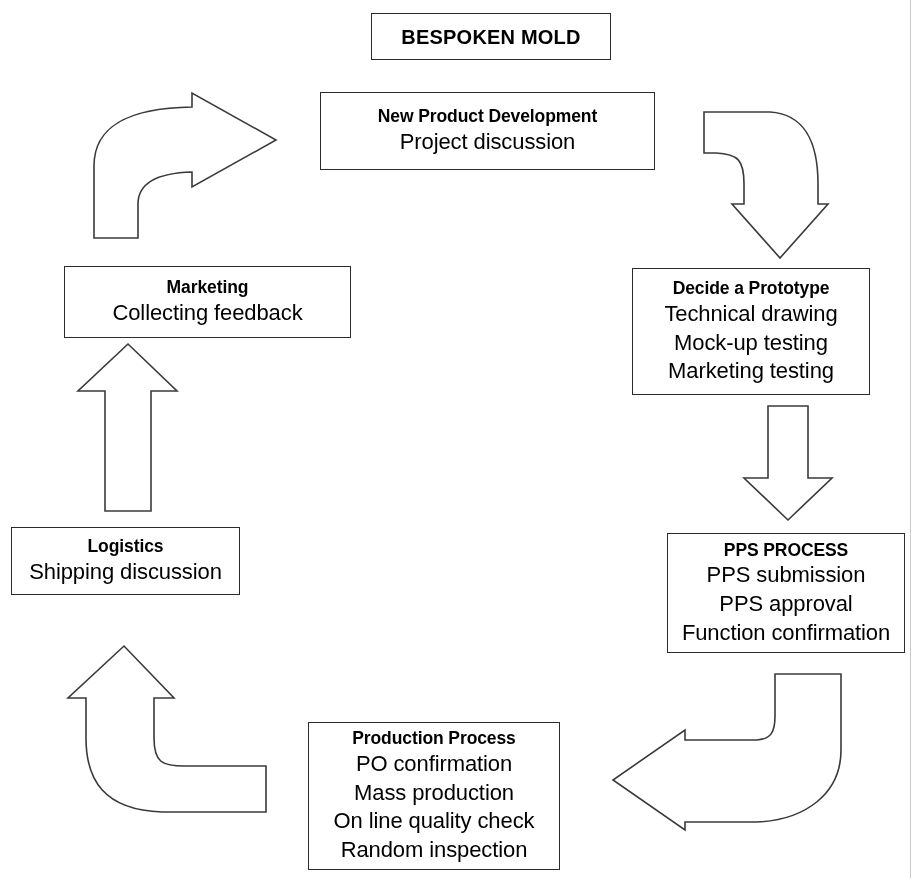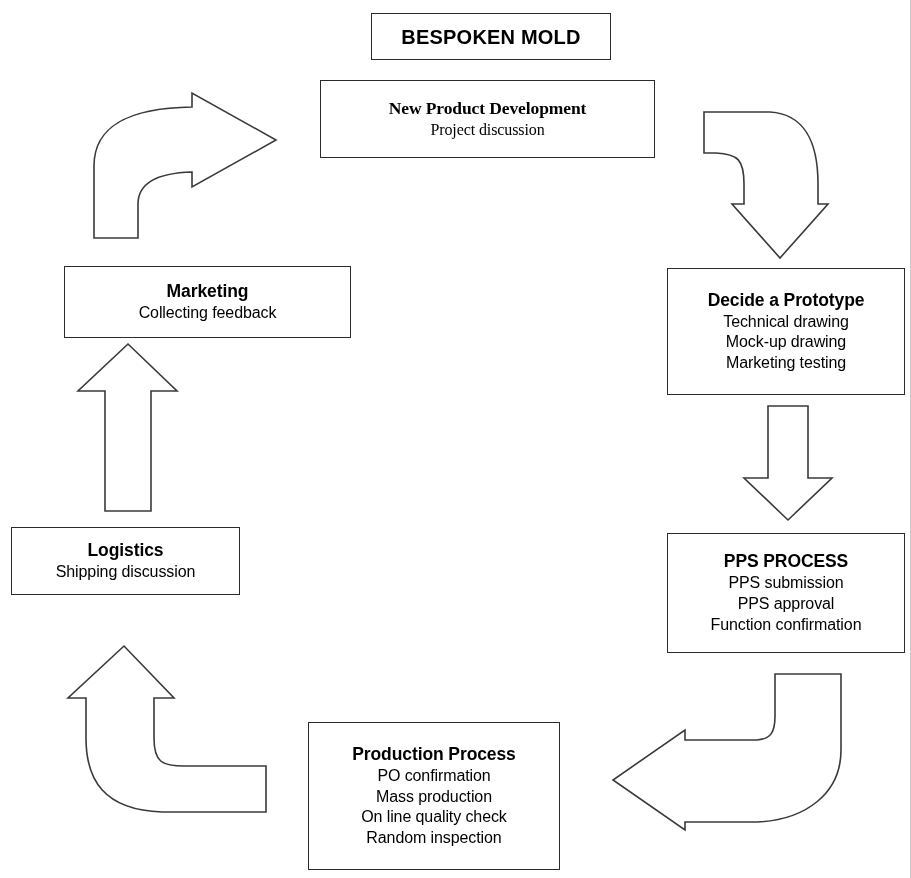--- a/index.html
+++ b/index.html
@@ -35,21 +35,21 @@
     line-height: 1.30;
   }
   .box .title {
     font-weight: bold;
     font-size: 17.5px;
     letter-spacing: -0.1px;
     white-space: nowrap;
   }
   .box .line {
     font-weight: normal;
-    font-size: 16px;
+    font-size: 22px;
     letter-spacing: -0.1px;
     white-space: nowrap;
   }
   .title-box .title {
     font-size: 20px;
     letter-spacing: 0.2px;
   }
   .arrow {
     position: absolute;
     pointer-events: none;
@@ -68,29 +68,29 @@
 </style>
 </head>
 <body>
 
 <div id="canvas">
 
   <div class="box title-box" style="left:371px; top:13px; width:240px; height:47px;">
     <div class="title">BESPOKEN MOLD</div>
   </div>
 
-  <div class="box" style="left:320px; top:80px; width:335px; height:78px;font-family:Liberation Serif, serif;">
+  <div class="box" style="left:320px; top:92px; width:335px; height:78px;">
     <div class="title">New Product Development</div>
     <div class="line">Project discussion</div>
   </div>
 
-  <div class="box" style="left:667px; top:268px; width:238px; height:127px;">
+  <div class="box" style="left:632px; top:268px; width:238px; height:127px;">
     <div class="title">Decide a Prototype</div>
     <div class="line">Technical drawing</div>
-    <div class="line">Mock-up drawing</div>
+    <div class="line">Mock-up testing</div>
     <div class="line">Marketing testing</div>
   </div>
 
   <div class="box" style="left:667px; top:533px; width:238px; height:120px;text-align:right;">
     <div class="title">PPS PROCESS</div>
     <div class="line">PPS submission</div>
     <div class="line">PPS approval</div>
     <div class="line">Function confirmation</div>
   </div>
 

